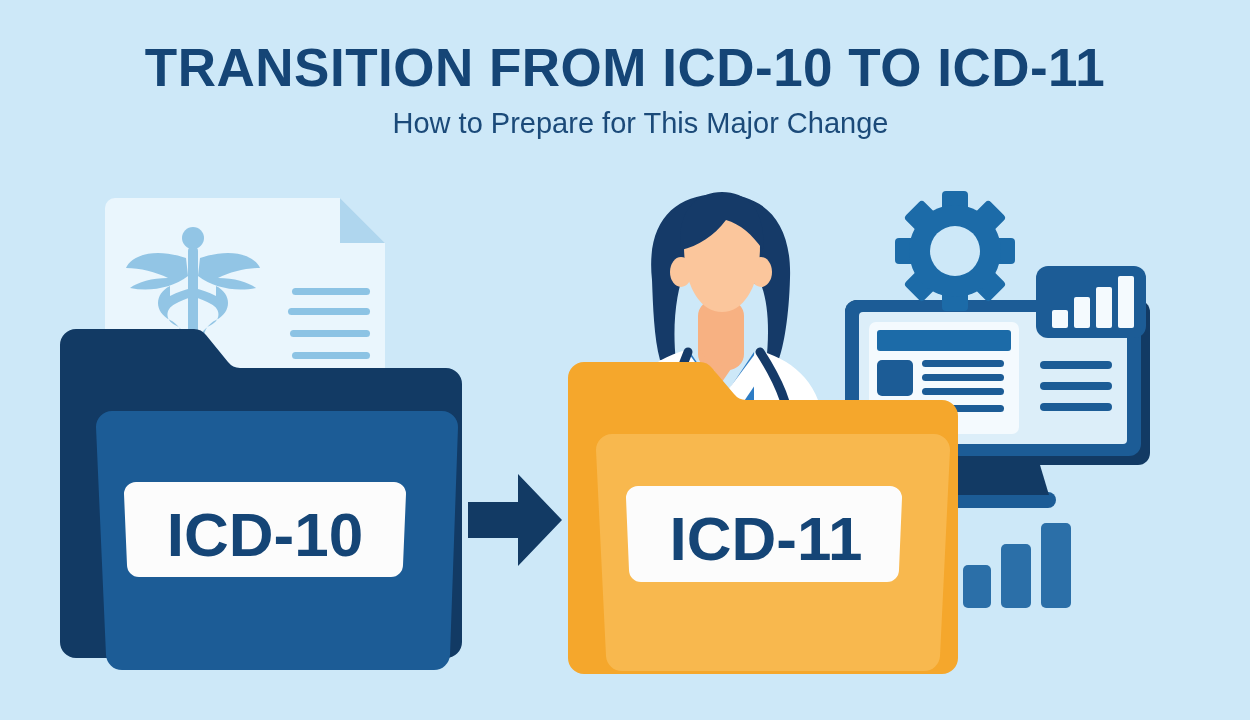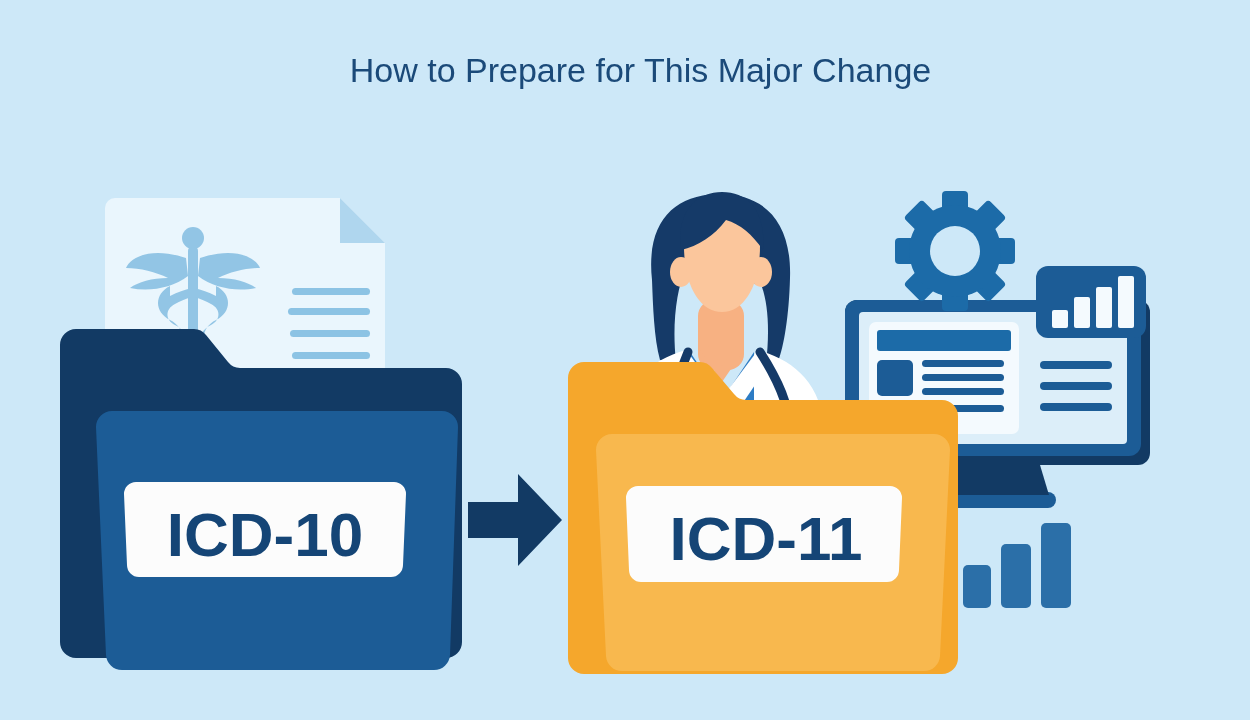--- a/index.html
+++ b/index.html
@@ -29,21 +29,21 @@
     font-size: 53px;
     letter-spacing: 0.5px;
     color: #154576;
     line-height: 1.05;
     margin: 0;
     white-space: nowrap;
   }
   #subtitle {
     font-family: "Liberation Sans", sans-serif;
     font-weight: normal;
-    font-size: 34px;
+    font-size: 29px;
     color: #1B4A79;
     line-height: 1.1;
     margin: 12px 0 12px 0;
     white-space: nowrap;
     padding-left: 31px;
   }
   .art {
     position: absolute;
     left: 0;
     top: 0;
@@ -51,20 +51,21 @@
     height: 720px;
     z-index: 10;
   }
 </style>
 </head>
 <body>
 
 <div id="stage">
 
   <div id="headings">
+    <div id="title">TRANSITION FROM ICD-10 TO ICD-11</div>
     <div id="subtitle">How to Prepare for This Major Change</div>
   </div>
 
   <svg class="art" viewBox="0 0 1250 720" width="1250" height="720" xmlns="http://www.w3.org/2000/svg">
 
     <g>
       <path d="M105 208 a10 10 0 0 1 10 -10 h225 l45 45 v197 a10 10 0 0 1 -10 10 h-260 a10 10 0 0 1 -10 -10 z" fill="#EAF6FD"></path>
       <path d="M340 198 l45 45 h-45 z" fill="#AFD6EE"></path>
 
       <g fill="#92C5E5">

